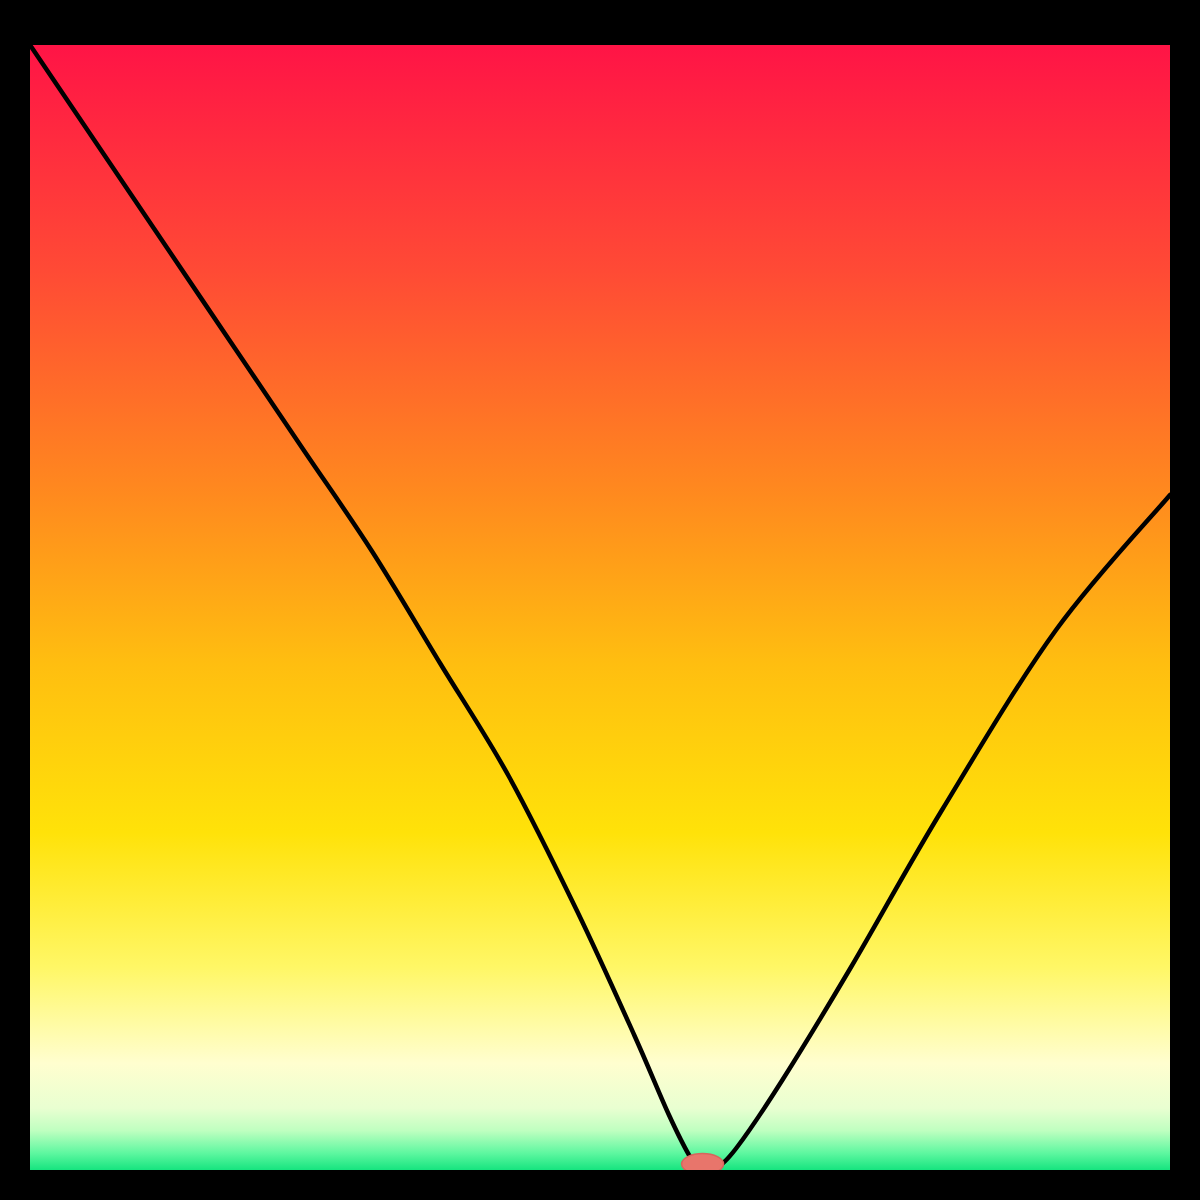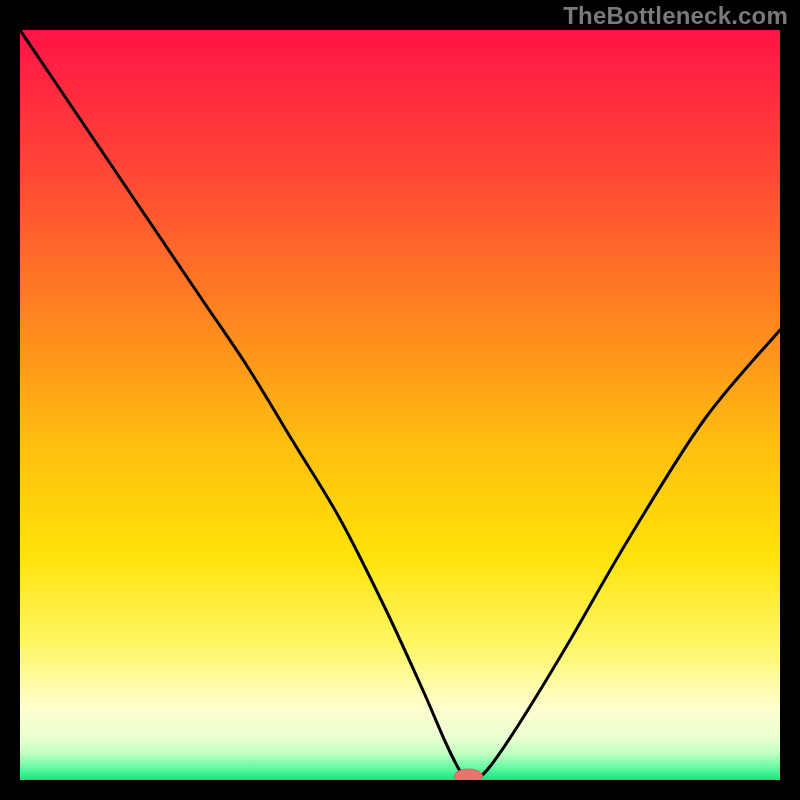--- a/index.html
+++ b/index.html
@@ -33,21 +33,20 @@
     top: 30px;
     width: 760px;
     height: 750px;
     display: block;
   }
 </style>
 </head>
 <body>
 
 <div class="frame">
-  <div class="watermark">TheBottleneck.com</div>
   <svg class="plot" viewBox="0 0 760 750" preserveAspectRatio="none">
     <defs>
       <linearGradient id="bg-grad" x1="0" y1="0" x2="0" y2="1">
           <stop offset="0%" stop-color="#ff1446"></stop>
           <stop offset="20%" stop-color="#ff4a35"></stop>
           <stop offset="40%" stop-color="#ff8a1e"></stop>
           <stop offset="55.00000000000001%" stop-color="#ffbe10"></stop>
           <stop offset="70%" stop-color="#ffe209"></stop>
           <stop offset="82%" stop-color="#fff766"></stop>
           <stop offset="90.5%" stop-color="#fffecf"></stop>

